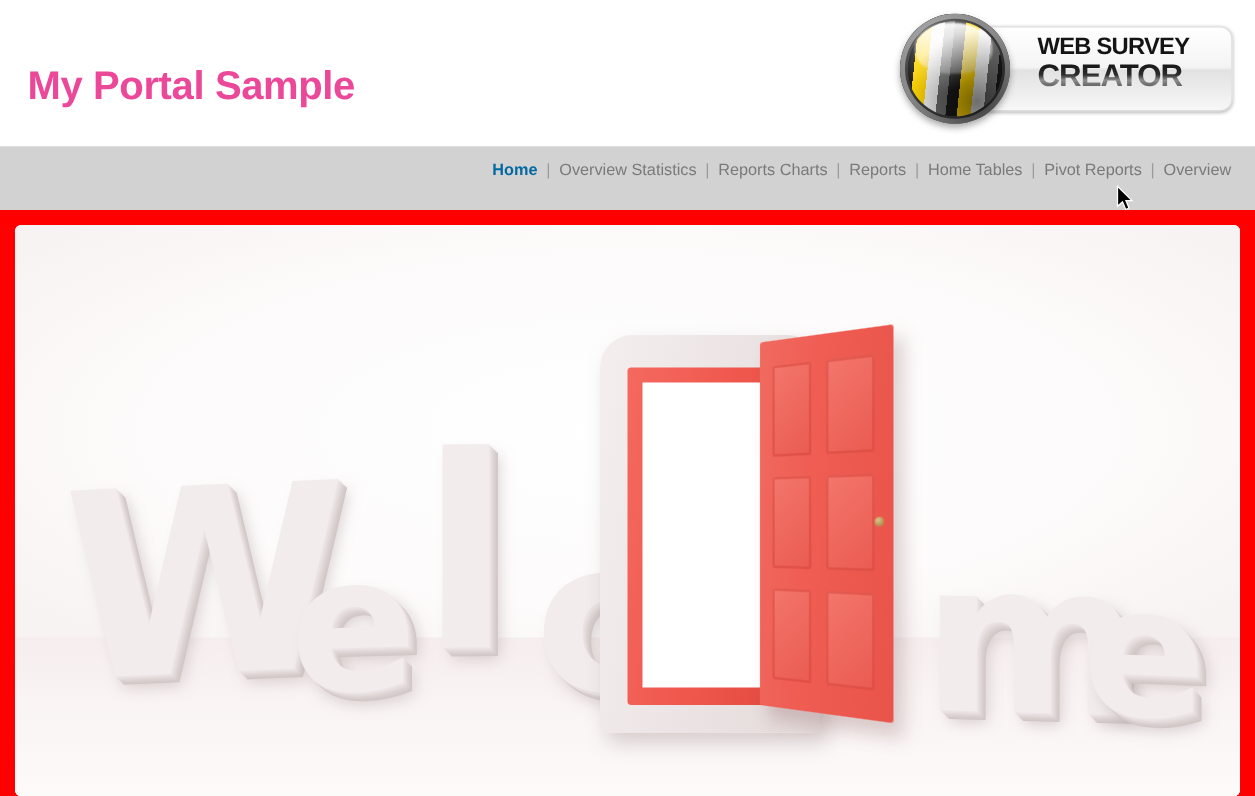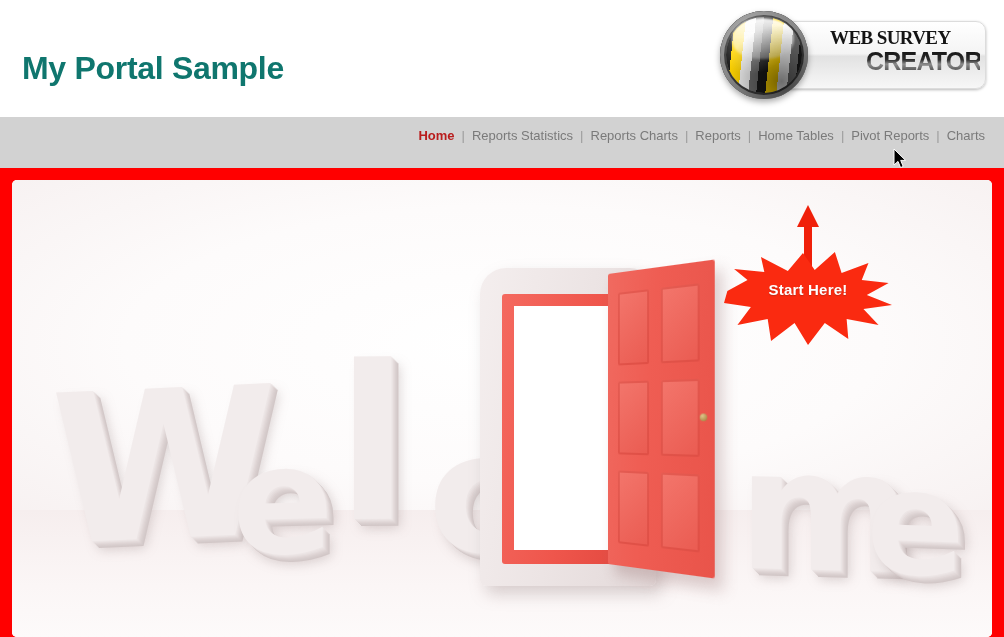--- a/index.html
+++ b/index.html
@@ -19,21 +19,21 @@
     height: 117px;
     background: #ffffff;
   }
 
   .portal-title {
     position: absolute;
     left: 22px;
     top: 49px;
     font-size: 32px;
     font-weight: bold;
-    color: #0f766e;
+    color: #ec4899;
     letter-spacing: -0.3px;
     line-height: 38px;
     white-space: nowrap;
   }
 
   
   .logo {
     position: absolute;
     right: 18px;
     top: 9px;
@@ -61,34 +61,32 @@
     text-align: left;
   }
   .logo-text .l1 {
     display: block;
     font-size: 19px;
     font-weight: bold;
     letter-spacing: -0.6px;
     color: #141414;
     line-height: 21px;
     white-space: nowrap;
-    font-family: Liberation Serif, serif;
   }
   .logo-text .l2 {
     display: block;
     font-size: 25px;
     font-weight: bold;
     letter-spacing: -0.8px;
     line-height: 26px;
     color: #141414;
     white-space: nowrap;
     background: linear-gradient(180deg, #0c0c0c 0%, #2c2c2c 45%, #8d8d8d 62%, #3a3a3a 100%);
     -webkit-background-clip: text;
     background-clip: text;
-    margin-left: 36px;
     -webkit-text-fill-color: transparent;
   }
 
   .logo-sphere {
     position: absolute;
     left: 2px;
     top: 2px;
     width: 88px;
     height: 88px;
     border-radius: 50%;
@@ -145,21 +143,21 @@
     line-height: 16px;
     white-space: nowrap;
   }
   .nav-link {
     color: #7a7a7a;
     padding: 0 7px;
     text-decoration: none;
     cursor: pointer;
   }
   .nav-link.active {
-    color: #b91c1c;
+    color: #0369a1;
     font-weight: bold;
   }
   .nav-sep {
     color: #9b9b9b;
     font-size: 13px;
     user-select: none;
   }
 
   
   .cursor {
@@ -367,36 +365,36 @@
     </div>
   </div>
 </div>
 
 <div class="navbar">
   <div class="nav-items">
 
     <a class="nav-link active" href="#">Home</a>
     <span class="nav-sep">|</span>
 
-    <a class="nav-link" href="#">Reports Statistics</a>
+    <a class="nav-link" href="#">Overview Statistics</a>
     <span class="nav-sep">|</span>
 
     <a class="nav-link" href="#">Reports Charts</a>
     <span class="nav-sep">|</span>
 
     <a class="nav-link" href="#">Reports</a>
     <span class="nav-sep">|</span>
 
     <a class="nav-link" href="#">Home Tables</a>
     <span class="nav-sep">|</span>
 
     <a class="nav-link" href="#">Pivot Reports</a>
     <span class="nav-sep">|</span>
 
-    <a class="nav-link" href="#">Charts</a>
+    <a class="nav-link" href="#">Overview</a>
   </div>
 </div>
 
 <div class="frame">
   <div class="frame-inner">
 
     <div class="hero">
       <div class="hero-floor"></div>
 
       <div class="word">
@@ -417,26 +415,19 @@
           <span class="pn pn2"></span>
           <span class="pn pn3"></span>
           <span class="pn pn4"></span>
           <span class="pn pn5"></span>
           <span class="pn pn6"></span>
           <span class="door-knob"></span>
         </div>
       </div>
     </div>
 
-    <div class="starburst-group">
-      <svg class="burst-arrow" viewBox="0 0 28 80">
-        <path d="M14 2 L25 24 L18 24 L18 80 L10 80 L10 24 L3 24 Z" fill="#f0200a"></path>
-      </svg>
-      <div class="burst-shape"></div>
-      <div class="burst-label">Start Here!</div>
-    </div>
 
   </div>
 </div>
 
 <svg class="cursor" viewBox="0 0 14 21">
   <path d="M1 1 L1 17 L5 13.4 L7.6 19.6 L10.2 18.4 L7.7 12.4 L12.6 12.4 Z" fill="#000000" stroke="#ffffff" stroke-width="1"></path>
 </svg>
 
 </body></html>

